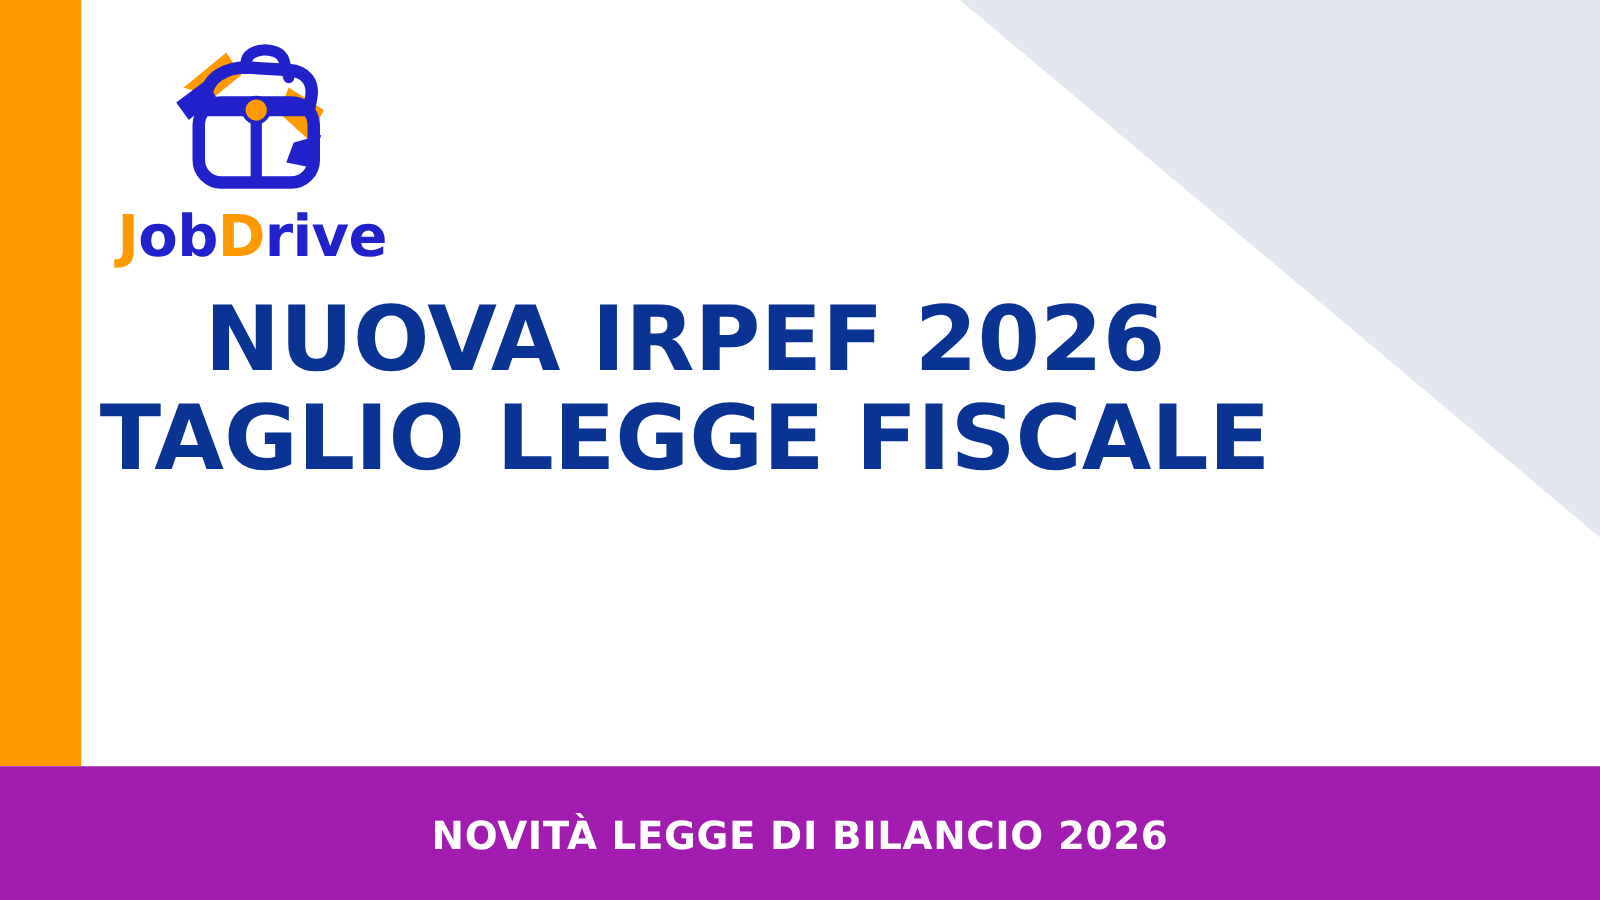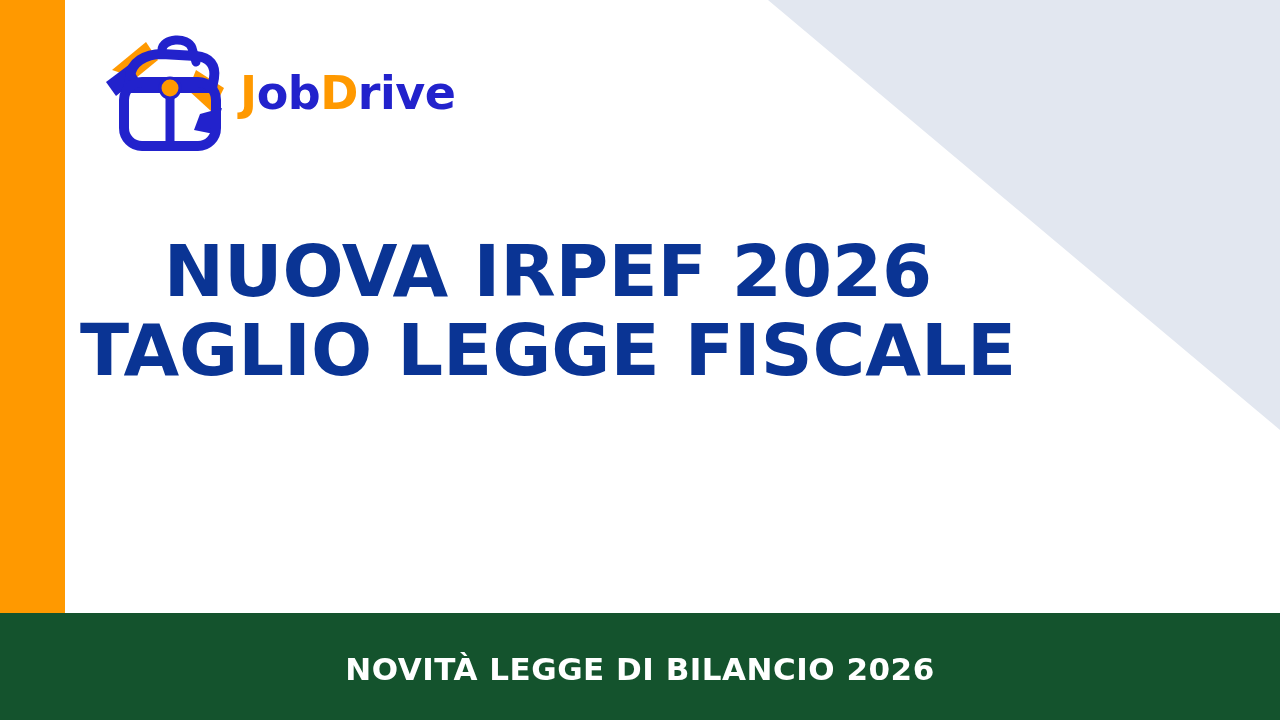--- a/index.html
+++ b/index.html
@@ -46,20 +46,21 @@
   }
 
   
   .logo-lockup {
     position: absolute;
     left: 100px;
     top: 26px;
     display: flex;
     align-items: center;
     gap: 6px;
+    flex-direction: column;
   }
   .logo-mark {
     width: 140px;
     height: 130px;
     display: block;
   }
   .logo-wordmark {
     font-family: "DejaVu Sans", sans-serif;
     font-weight: bold;
     font-size: 46px;
@@ -91,21 +92,21 @@
     white-space: nowrap;
   }
 
   
   .footer-banner {
     position: absolute;
     left: 0;
     bottom: 0;
     width: 1280px;
     height: 107px;
-    background: #14532d;
+    background: #a21caf;
     display: flex;
     align-items: center;
     justify-content: center;
   }
   .footer-text {
     color: #ffffff;
     font-family: "DejaVu Sans", sans-serif;
     font-weight: bold;
     font-size: 31px;
     letter-spacing: 0.5px;

